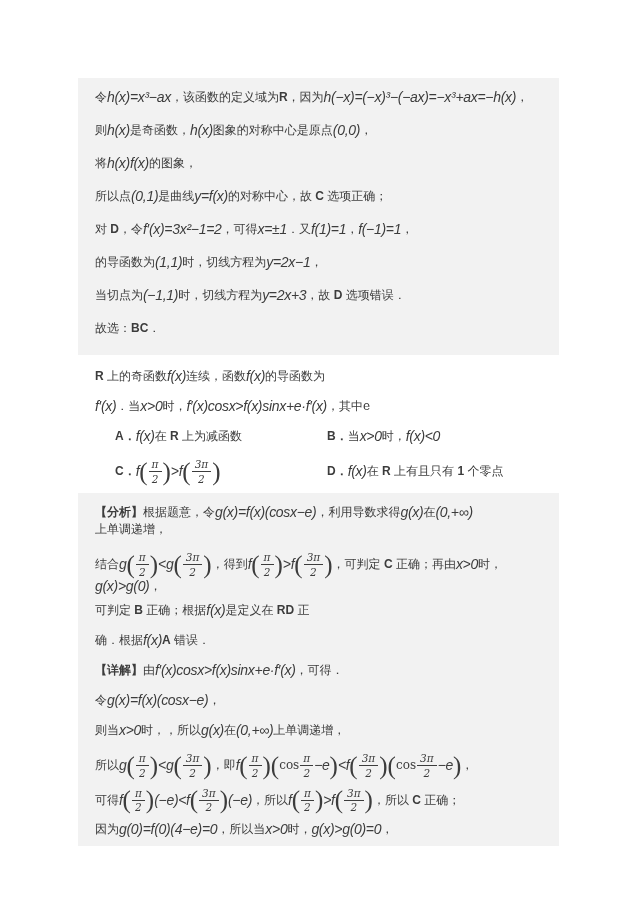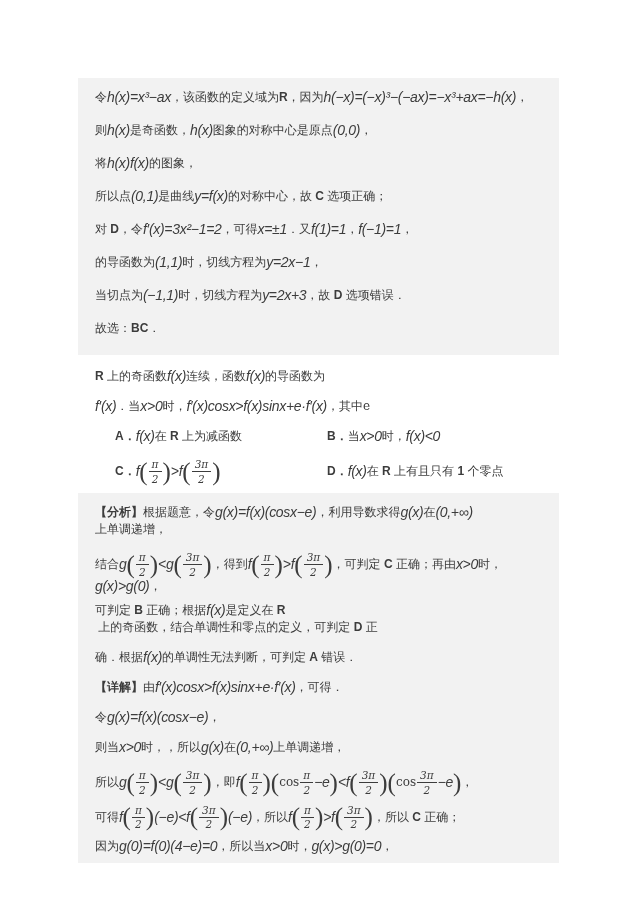--- a/index.html
+++ b/index.html
@@ -212,28 +212,26 @@
           <span class="mi">g(x)&gt;g(0)</span>
           <span class="cn">，</span>
         </div>
         <div class="line">
           <span class="cn">可判定 </span>
           <span class="bd">B</span>
           <span class="cn"> 正确；根据</span>
           <span class="mi">f(x)</span>
           <span class="cn">是定义在 </span>
           <span class="bd">R</span>
-          <span class="cn"> 上的奇函数，结合单调性和零点的定义，可判定 </span>
           <span class="bd">D</span>
           <span class="cn"> 正</span>
         </div>
         <div class="line">
           <span class="cn">确．根据</span>
           <span class="mi">f(x)</span>
-          <span class="cn">的单调性无法判断，可判定 </span>
           <span class="bd">A</span>
           <span class="cn"> 错误．</span>
         </div>
         <div class="line">
           <span class="bd">【详解】</span>
           <span class="cn">由</span>
           <span class="mi">f′(x)cosx&gt;f(x)sinx+e·f′(x)</span>
           <span class="cn">，可得</span>
           <span class="cn">．</span>
         </div>

